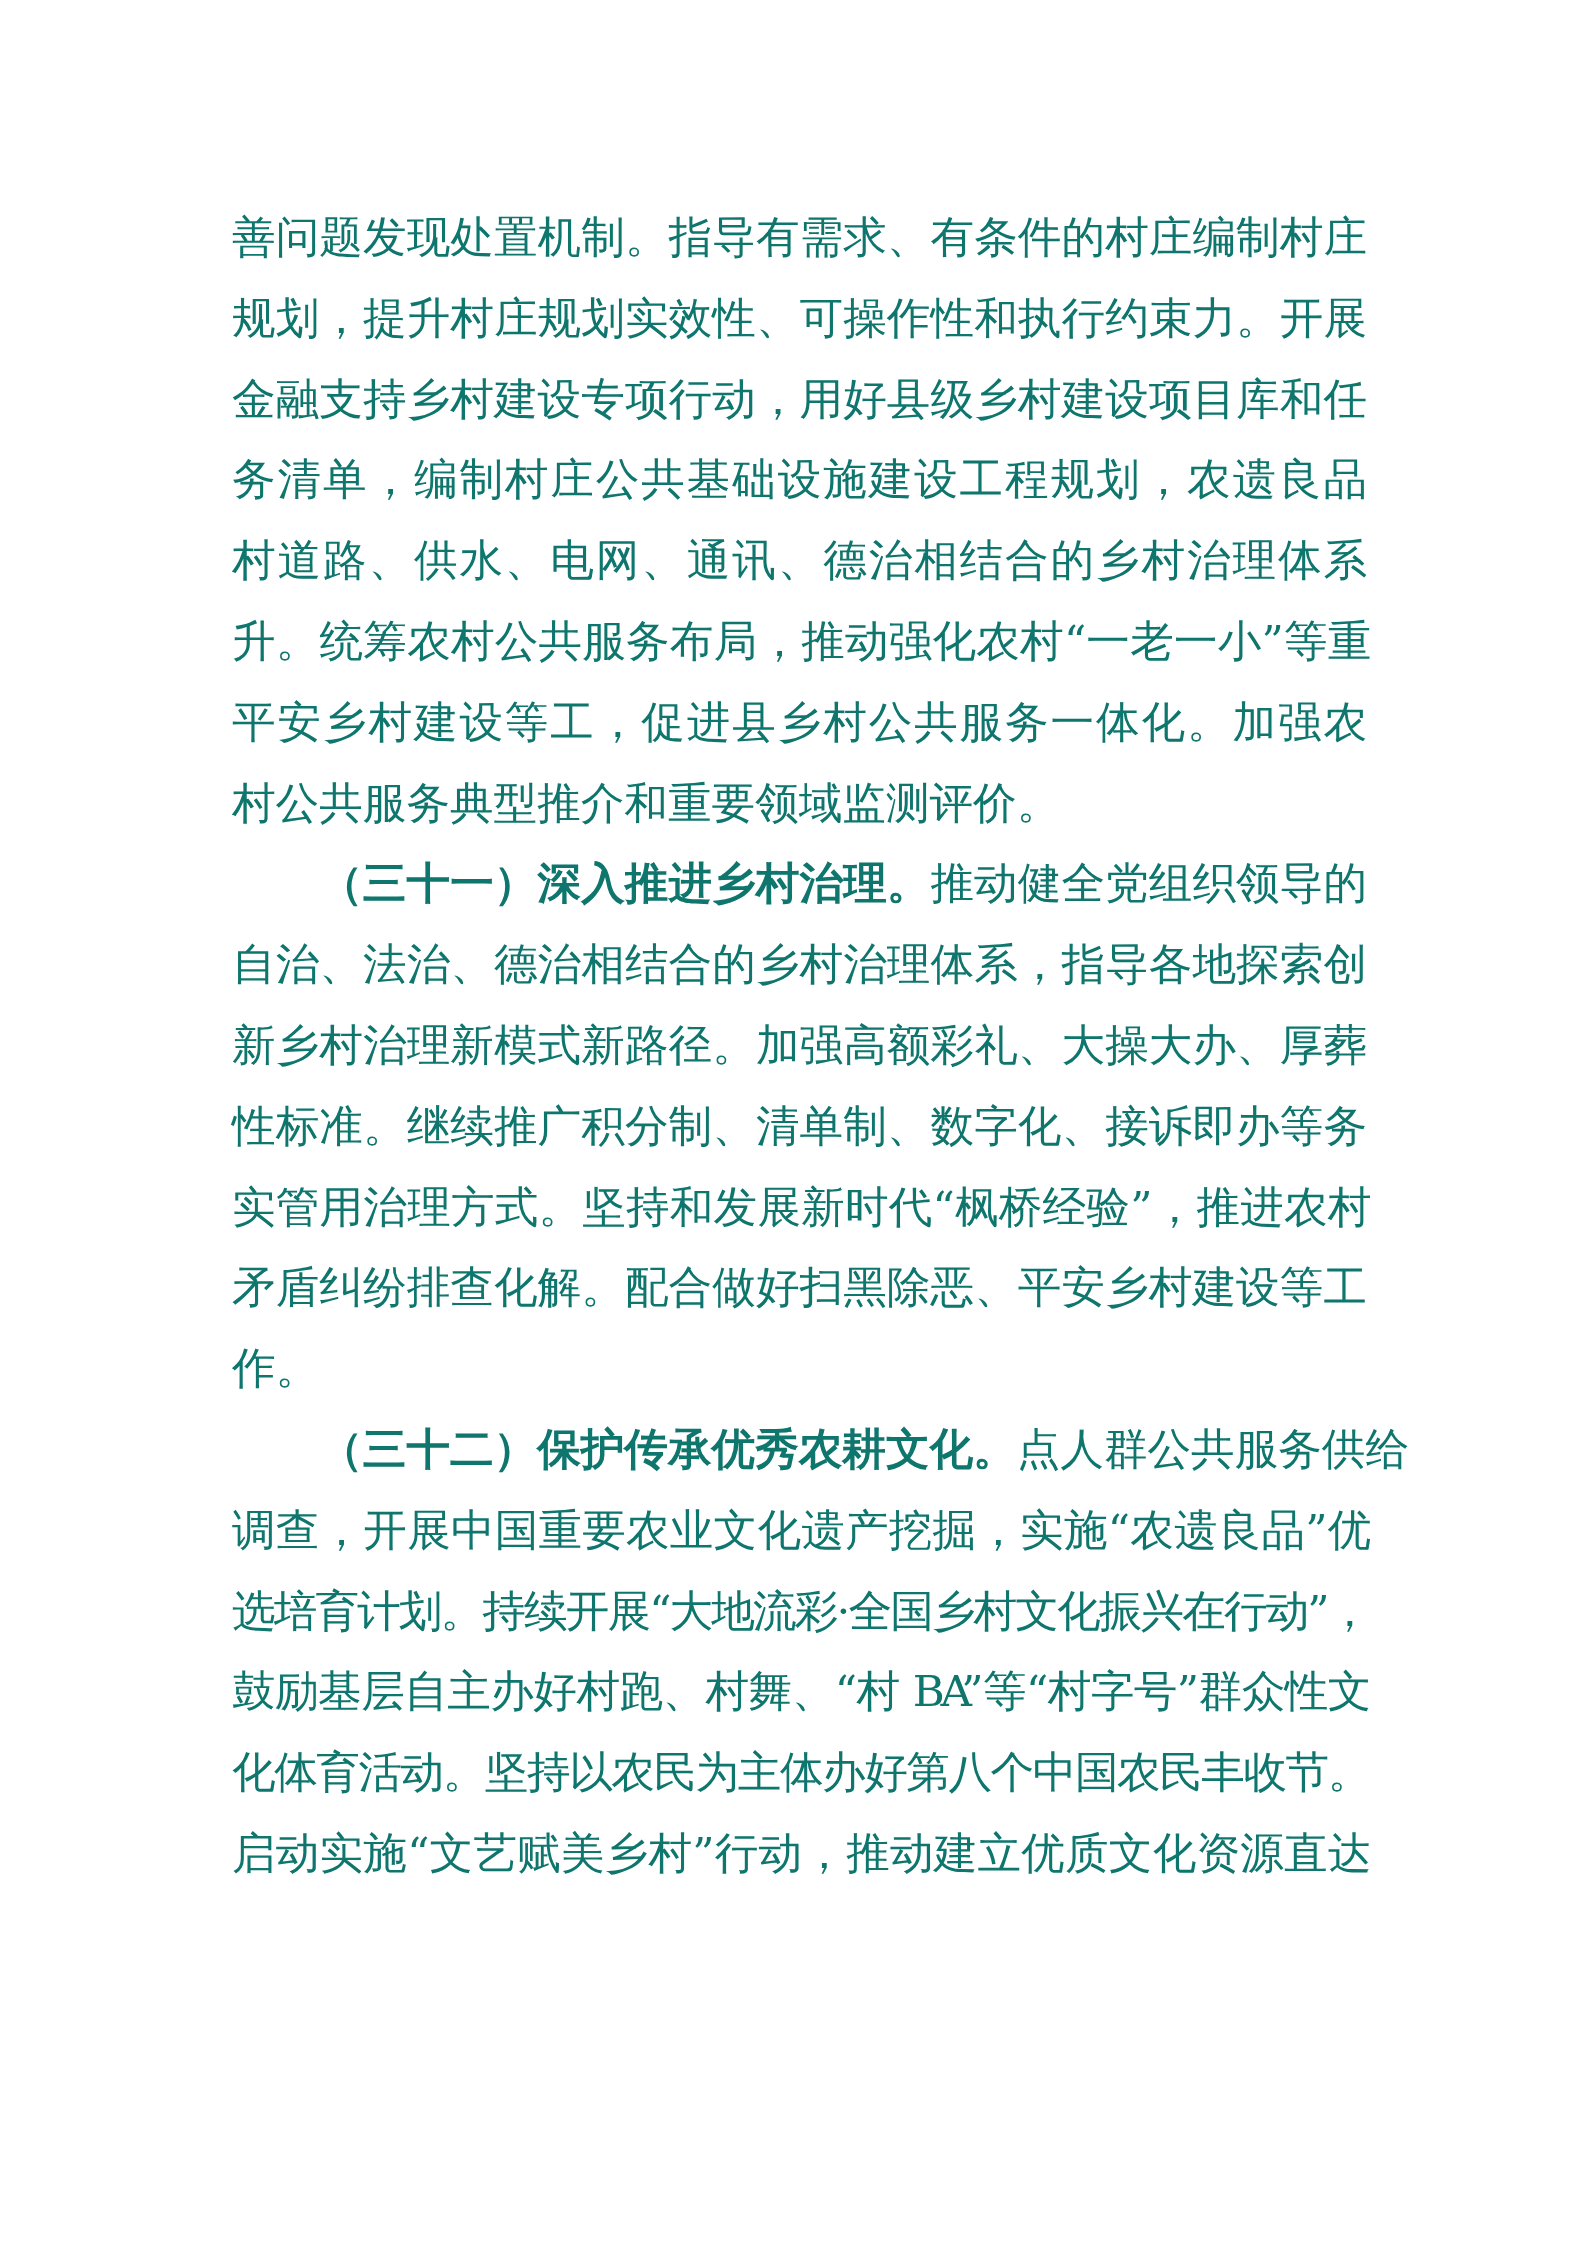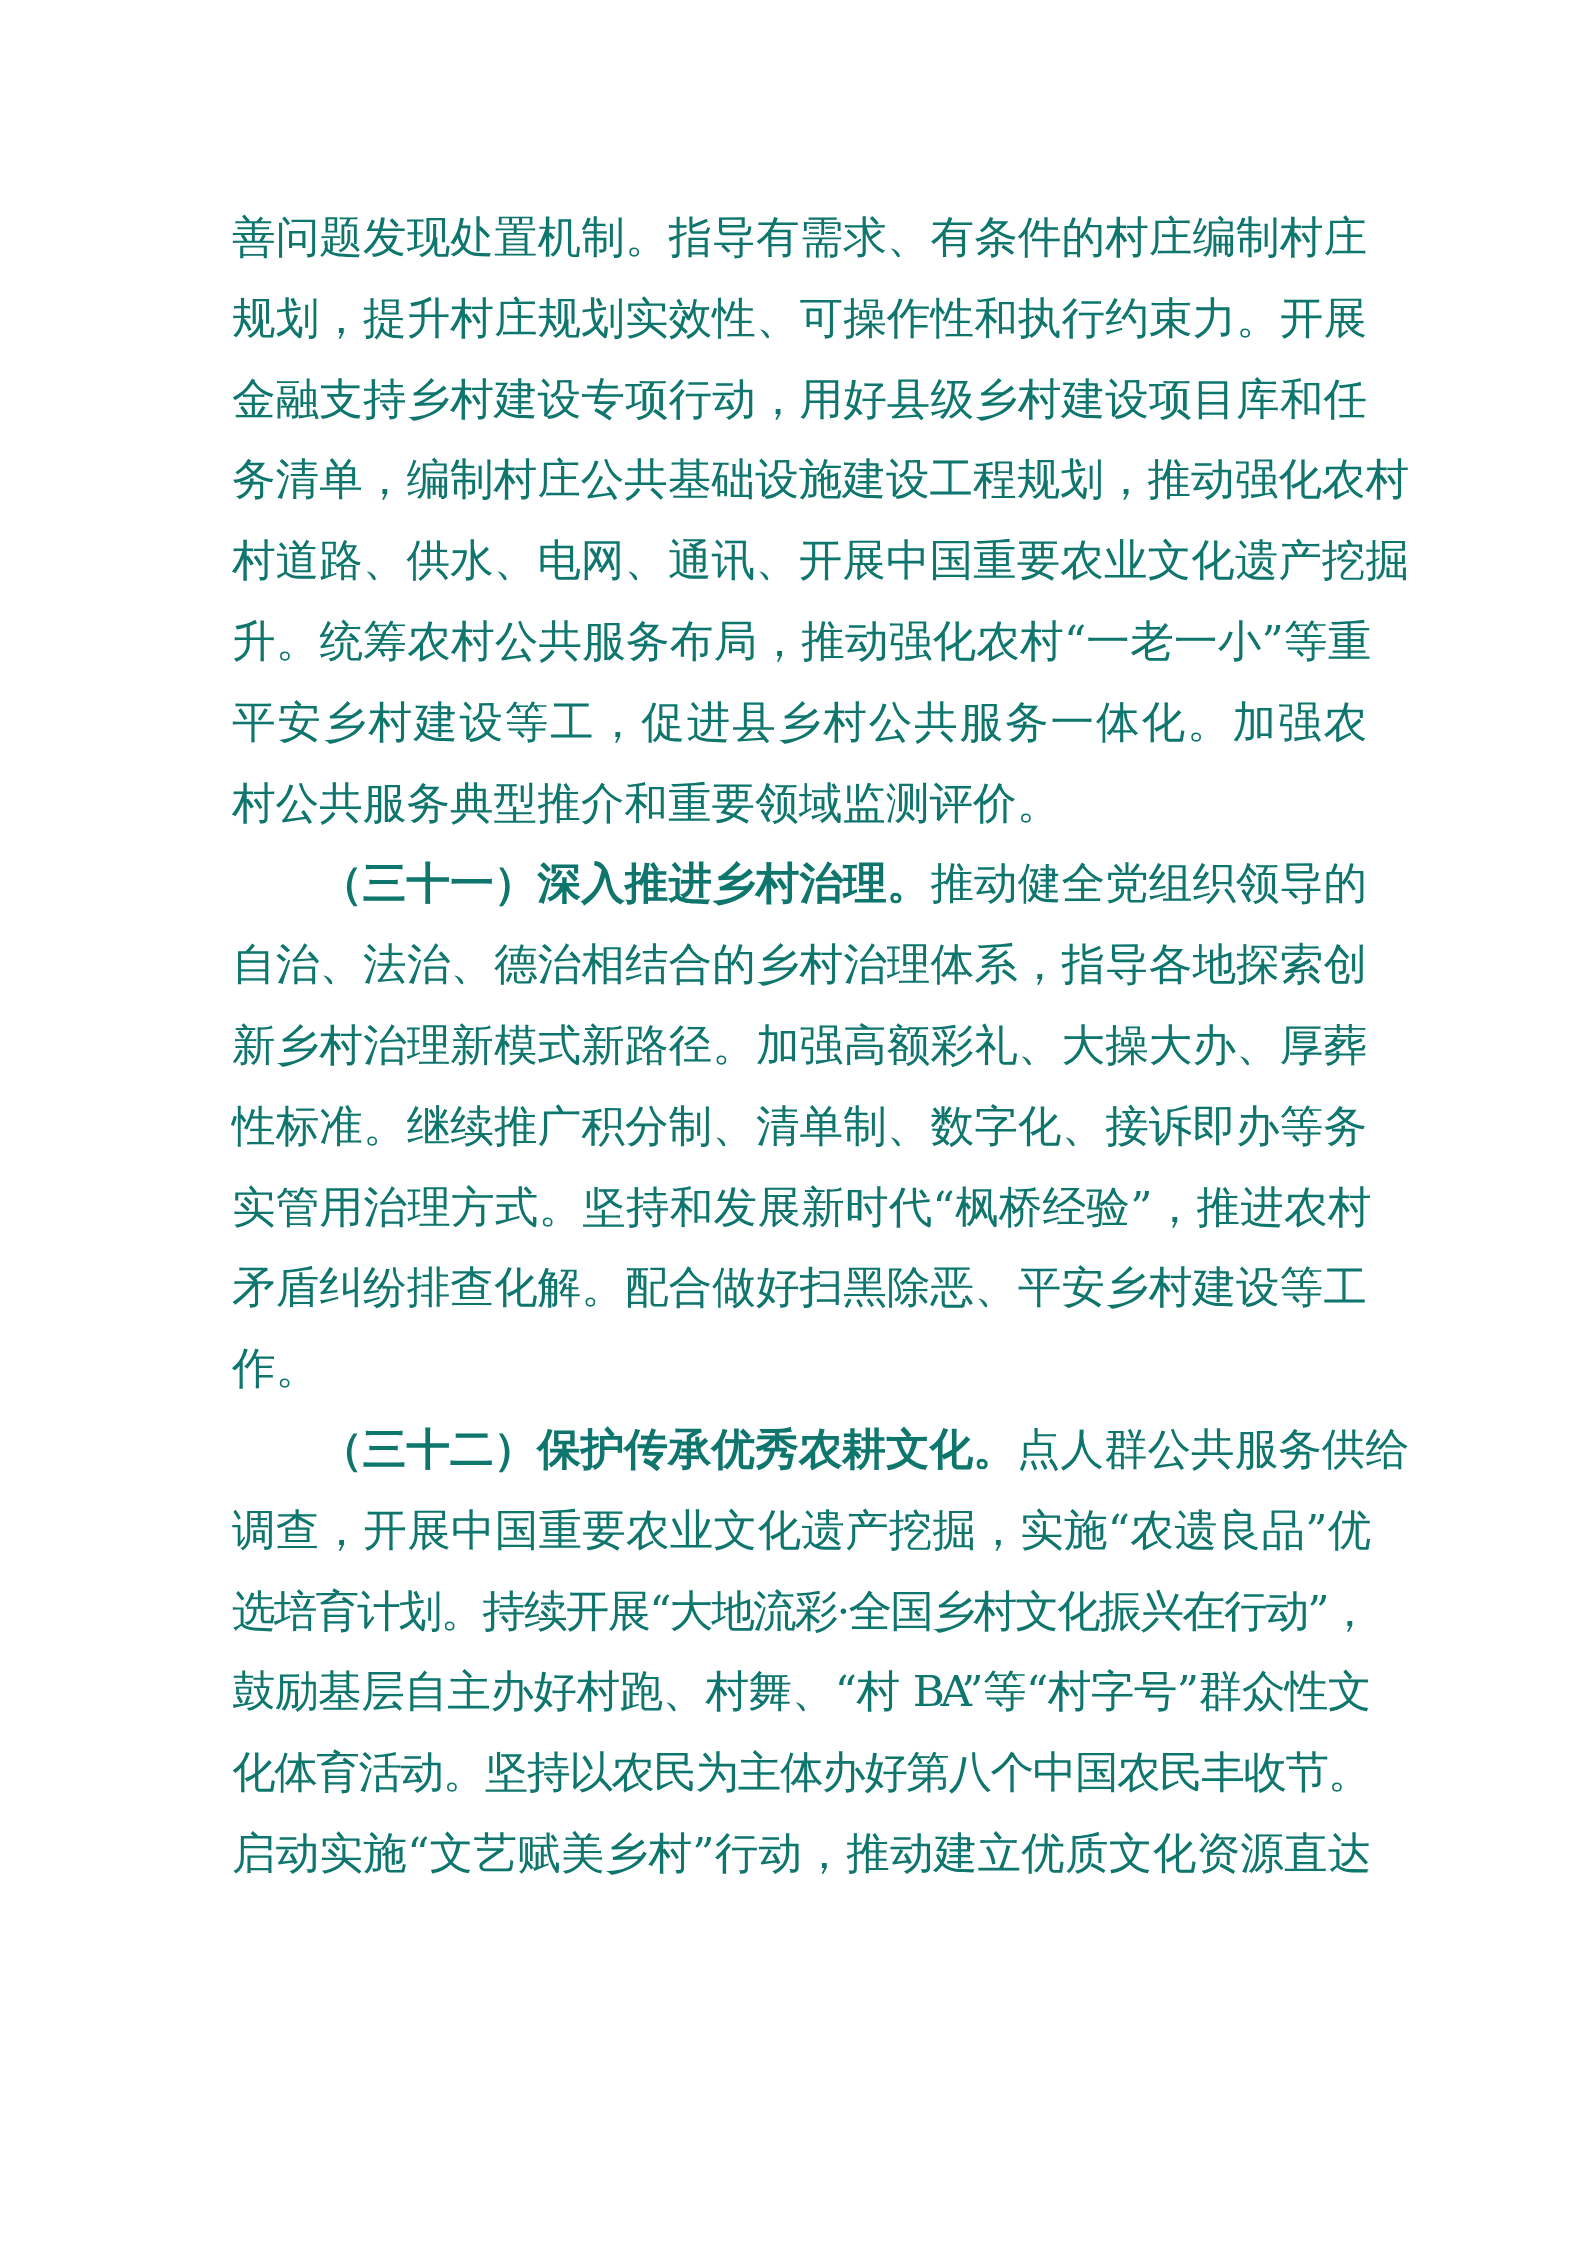--- a/index.html
+++ b/index.html
@@ -52,22 +52,22 @@
 </style>
 </head>
 <body>
 
 <div class="page" style="background: rgb(255, 255, 255); color: #0f766e;">
   <div class="body-col">
       <div class="paragraph">
         <div class="line"><span class="seg">善问题发现处置机制。指导有需求、有条件的村庄编制村庄</span></div>
         <div class="line"><span class="seg">规划，提升村庄规划实效性、可操作性和执行约束力。开展</span></div>
         <div class="line"><span class="seg">金融支持乡村建设专项行动，用好县级乡村建设项目库和任</span></div>
-        <div class="line"><span class="seg">务清单，编制村庄公共基础设施建设工程规划，推动强化农村</span></div>
-        <div class="line"><span class="seg">村道路、供水、电网、通讯、开展中国重要农业文化遗产挖掘</span></div>
+        <div class="line"><span class="seg">务清单，编制村庄公共基础设施建设工程规划，农遗良品</span></div>
+        <div class="line"><span class="seg">村道路、供水、电网、通讯、德治相结合的乡村治理体系</span></div>
         <div class="line tight"><span class="seg">升。统筹农村公共服务布局，推动强化农村“一老一小”等重</span></div>
         <div class="line"><span class="seg">平安乡村建设等工，促进县乡村公共服务一体化。加强农</span></div>
         <div class="line end"><span class="seg">村公共服务典型推介和重要领域监测评价。</span></div>
       </div>
       <div class="paragraph">
         <div class="line indent"><span class="seg bold">（三十一）深入推进乡村治理。</span><span class="seg">推动健全党组织领导的</span></div>
         <div class="line"><span class="seg">自治、法治、德治相结合的乡村治理体系，指导各地探索创</span></div>
         <div class="line"><span class="seg">新乡村治理新模式新路径。加强高额彩礼、大操大办、厚葬</span></div>
         <div class="line"><span class="seg">性标准。继续推广积分制、清单制、数字化、接诉即办等务</span></div>
         <div class="line tight"><span class="seg">实管用治理方式。坚持和发展新时代“枫桥经验”，推进农村</span></div>

